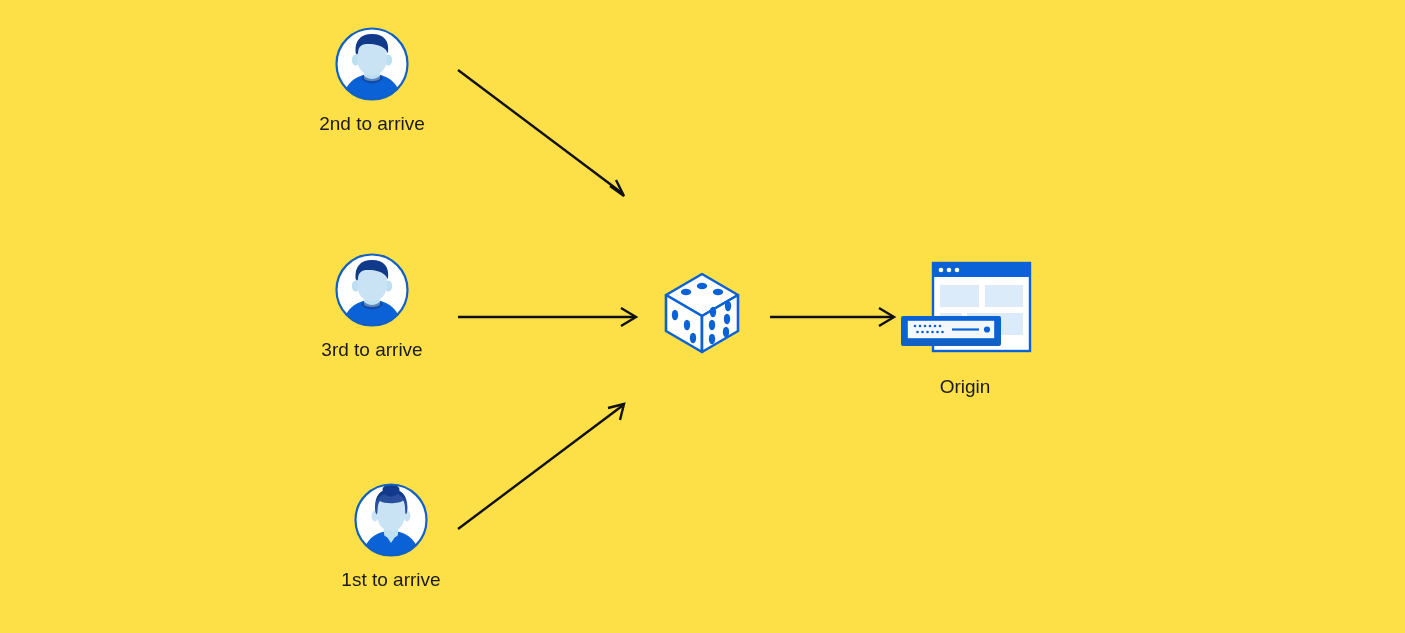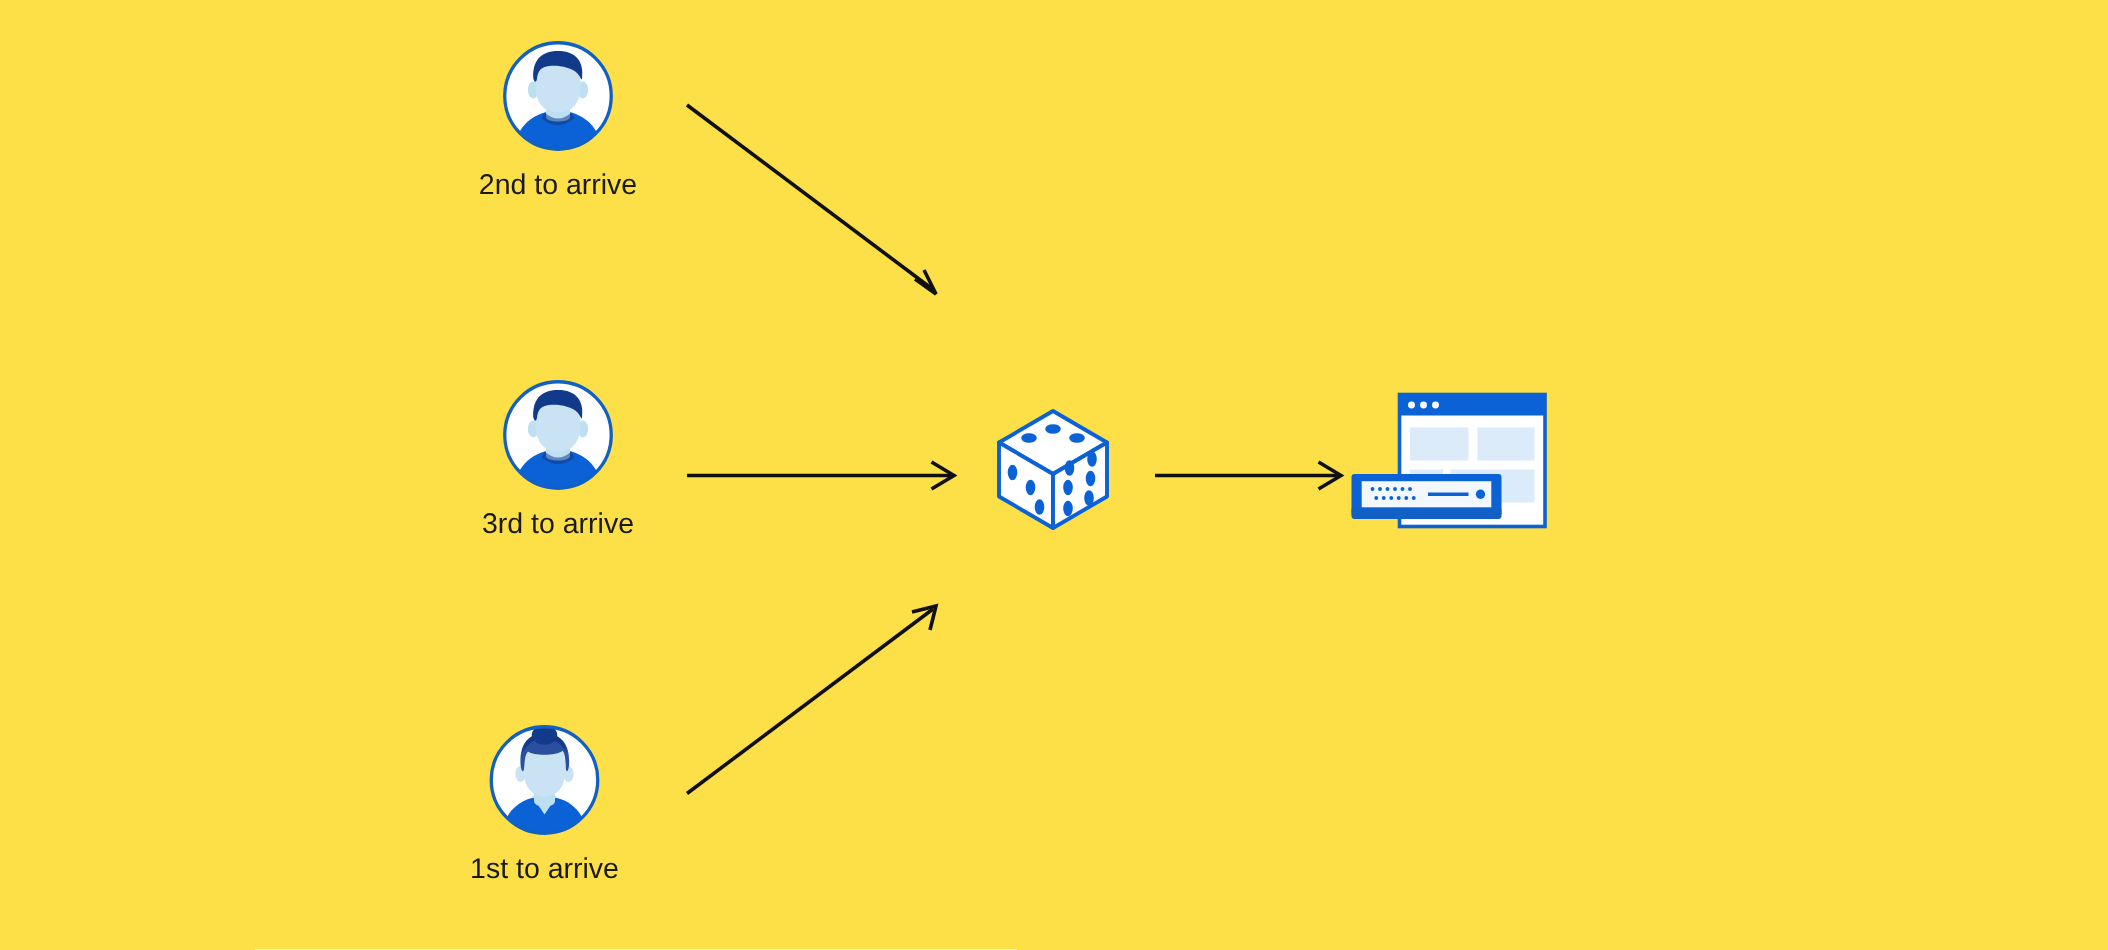--- a/index.html
+++ b/index.html
@@ -120,21 +120,21 @@
         <ellipse cx="55.5" cy="35" rx="3.6" ry="5.6" fill="#bcdff2"></ellipse>
         <path d="M39 12 C 26 12 24 22 24 32 C 24 44 30 50 39 50 C 48 50 54 44 54 32 C 54 22 52 12 39 12 Z" fill="#c9e3f5"></path>
         <path d="M39 9 C 27 9 22 16 22.5 27 C 23 30 24.5 30.5 25 27.5 C 25.5 22 28 19.5 33 19 C 40 18.4 48 20 52 24 C 54 26 54.6 29 55 27.5 C 56.5 16 51 9 39 9 Z" fill="#123a8a"></path>
         <path d="M24 22 C 28 15 36 13 42 14.5 C 48 16 53 20 54.5 25 C 50 19 44 16.5 38 16.8 C 32 17.1 27 19 24 22 Z" fill="#123a8a"></path>
       </g>
       <circle cx="39" cy="39" r="35.5" fill="none" stroke="#1161c4" stroke-width="2.2"></circle>
     </svg>
     <div class="node-label">3rd to arrive</div>
   </div>
 
-  <div class="node avatar-node" style="left:324px; top:481px;">
+  <div class="node avatar-node" style="left:352px; top:481px;">
     <svg width="78" height="78" viewBox="0 0 78 78">
       <defs>
         <clipPath id="clipC">
             <circle cx="39" cy="39" r="35.5"></circle>
           </clipPath>
       </defs>
       <circle cx="39" cy="39" r="35.5" fill="#ffffff"></circle>
       <g clip-path="url(#clipC)">
 
         <path d="M39 50 C 21 50 11 62 9 80 L 69 80 C 67 62 57 50 39 50 Z" fill="#0b62d6"></path>
@@ -220,15 +220,16 @@
             <circle cx="27.5" cy="74" r="1.3"></circle>
           <circle cx="32.5" cy="74" r="1.3"></circle>
             <circle cx="37.5" cy="74" r="1.3"></circle>
           <circle cx="42.5" cy="74" r="1.3"></circle>
             <circle cx="47.5" cy="74" r="1.3"></circle>
         </g>
         <line x1="57" y1="71.5" x2="84" y2="71.5" stroke="#0b62d6" stroke-width="2.2"></line>
         <circle cx="92" cy="71.5" r="3.1" fill="#0b62d6"></circle>
       </g>
     </svg>
+    <div class="node-label">Origin</div>
   </div>
 
 </div>
 
 </body></html>

